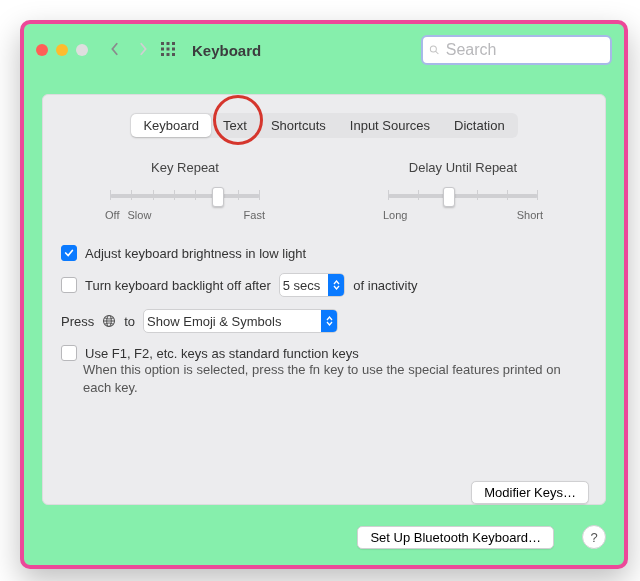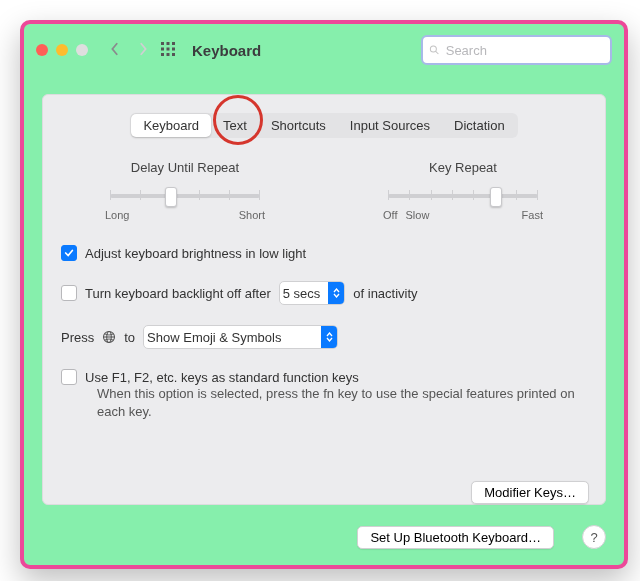--- a/index.html
+++ b/index.html
@@ -12,21 +12,21 @@
   .red{background:#ff5f57;}
   .yellow{background:#febc2e;}
   .green{background:#dedede;}
   .nav{display:flex;gap:14px;margin-left:10px;color:#8a8a8d;}
   .nav svg{width:14px;height:14px;}
   .appsglyph{width:16px;height:16px;}
   .title{font-weight:600;font-size:15px;color:#3c3c3e;margin-left:6px;}
   .spacer{flex:1;}
   .searchwrap{position:relative;width:175px;height:26px;border:2px solid #a7b9e8;border-radius:6px;background:#fff;display:flex;align-items:center;padding:0 6px;gap:4px;}
   .searchwrap svg{width:12px;height:12px;opacity:.5;}
-  .searchwrap input{border:none;outline:none;font-size:13px;width:100%;background:transparent;color:#444;}
+  .searchwrap input{border:none;outline:none;font-size:16px;width:100%;background:transparent;color:#444;}
   .searchwrap input::placeholder{color:#b8b8bb;}
   
   .pane{position:absolute;left:18px;right:18px;top:70px;bottom:60px;background:#ececee;border:1px solid #dcdcde;border-radius:6px;padding:14px 18px 14px;}
   
   .tabs{display:flex;justify-content:center;margin-top:4px;}
   .seg{display:flex;background:#e3e3e5;border-radius:6px;padding:1px;}
   .seg button{border:none;background:transparent;font-size:13px;color:#333;padding:4px 12px;border-radius:5px;cursor:default;}
   .seg button.active{background:#fff;box-shadow:0 .5px 2px rgba(0,0,0,.2);}
   .circle-annot{position:absolute;width:44px;height:44px;border:3px solid #d5362d;border-radius:50%;pointer-events:none;}
   
@@ -34,29 +34,29 @@
   .sblock{display:flex;flex-direction:column;align-items:center;width:200px;}
   .sblock .lbl{font-size:13px;color:#444;margin-bottom:10px;}
   .track{position:relative;width:150px;height:20px;}
   .rail{position:absolute;left:0;right:0;top:9px;height:4px;background:#cfcfd2;border-radius:2px;}
   .ticks{position:absolute;left:0;right:0;top:5px;height:12px;display:flex;justify-content:space-between;}
   .ticks span{width:1px;height:10px;background:#cfcfd2;}
   .knob{position:absolute;top:2px;width:10px;height:18px;background:#fff;border:1px solid #c8c8cb;border-radius:3px;box-shadow:0 1px 2px rgba(0,0,0,.2);}
   .ends{display:flex;justify-content:space-between;width:160px;margin-top:4px;font-size:11px;color:#666;}
   .ends .left2{display:flex;gap:8px;}
   
-  .opts{margin-top:24px;display:flex;flex-direction:column;gap:20px;font-size:13px;color:#333;}
+  .opts{margin-top:24px;display:flex;flex-direction:column;gap:12px;font-size:13px;color:#333;}
   .row{display:flex;align-items:center;gap:8px;flex-wrap:wrap;}
   .cb{width:14px;height:14px;border:1px solid #b8b8bb;border-radius:3px;background:#fff;display:inline-flex;align-items:center;justify-content:center;flex-shrink:0;}
   .cb.checked{background:#0a7aff;border-color:#0a7aff;}
   .cb.checked svg{width:10px;height:10px;}
   .select{display:inline-flex;align-items:center;background:#fff;border:1px solid #d0d0d2;border-radius:5px;height:22px;padding:0 0 0 3px;font-size:13px;overflow:hidden;}
   .select .arrows{width:16px;height:22px;background:#0a7aff;display:flex;flex-direction:column;align-items:center;justify-content:center;margin-left:8px;}
   .select .arrows svg{width:7px;height:5px;}
-  .indent-note{margin-left:36px;color:#555;line-height:1.35;max-width:480px;}
+  .indent-note{margin-left:22px;color:#555;line-height:1.35;max-width:480px;}
   .globeicon{width:14px;height:14px;vertical-align:middle;}
   
   .modbtn{position:absolute;right:16px;bottom:0;}
   .btn{background:#fff;border:1px solid #d0d0d2;border-radius:5px;padding:3px 12px;font-size:13px;box-shadow:0 .5px 1px rgba(0,0,0,.08);}
   .footer{position:absolute;right:18px;bottom:16px;display:flex;gap:28px;align-items:center;}
   .help{width:22px;height:22px;border:1px solid #d0d0d2;border-radius:50%;background:#fff;display:flex;align-items:center;justify-content:center;font-size:13px;color:#555;}
 </style>
 </head>
 <body>
 
@@ -110,39 +110,20 @@
         <button>Text</button>
         <button>Shortcuts</button>
         <button>Input Sources</button>
         <button>Dictation</button>
       </div>
     </div>
     <div class="circle-annot" style="left:170px;top:0px;"></div>
 
     <div class="sliders">
       <div class="sblock">
-        <span class="lbl">Delay Until Repeat</span>
-        <div class="track">
-          <div class="rail"></div>
-          <div class="ticks">
-              <span></span>
-              <span></span>
-              <span></span>
-              <span></span>
-              <span></span>
-              <span></span>
-            </div>
-          <div class="knob" style="left:calc(2/5*100% - 5px);"></div>
-        </div>
-        <div class="ends">
-          <span>Long</span>
-          <span>Short</span>
-        </div>
-      </div>
-      <div class="sblock">
         <span class="lbl">Key Repeat</span>
         <div class="track">
           <div class="rail"></div>
           <div class="ticks">
               <span></span>
               <span></span>
               <span></span>
               <span></span>
               <span></span>
               <span></span>
@@ -150,20 +131,39 @@
               <span></span>
             </div>
           <div class="knob" style="left:calc(5/7*100% - 5px);"></div>
         </div>
         <div class="ends">
           <span class="left2">
               <span>Off</span>
               <span>Slow</span>
             </span>
           <span>Fast</span>
+        </div>
+      </div>
+      <div class="sblock">
+        <span class="lbl">Delay Until Repeat</span>
+        <div class="track">
+          <div class="rail"></div>
+          <div class="ticks">
+              <span></span>
+              <span></span>
+              <span></span>
+              <span></span>
+              <span></span>
+              <span></span>
+            </div>
+          <div class="knob" style="left:calc(2/5*100% - 5px);"></div>
+        </div>
+        <div class="ends">
+          <span>Long</span>
+          <span>Short</span>
         </div>
       </div>
     </div>
 
     <div class="opts">
 
       <div class="row">
         <span class="cb checked">
             <svg viewBox="0 0 12 12">
               <path d="M2 6 L5 9 L10 3" stroke="#fff" stroke-width="2" fill="none" stroke-linecap="round"></path>

